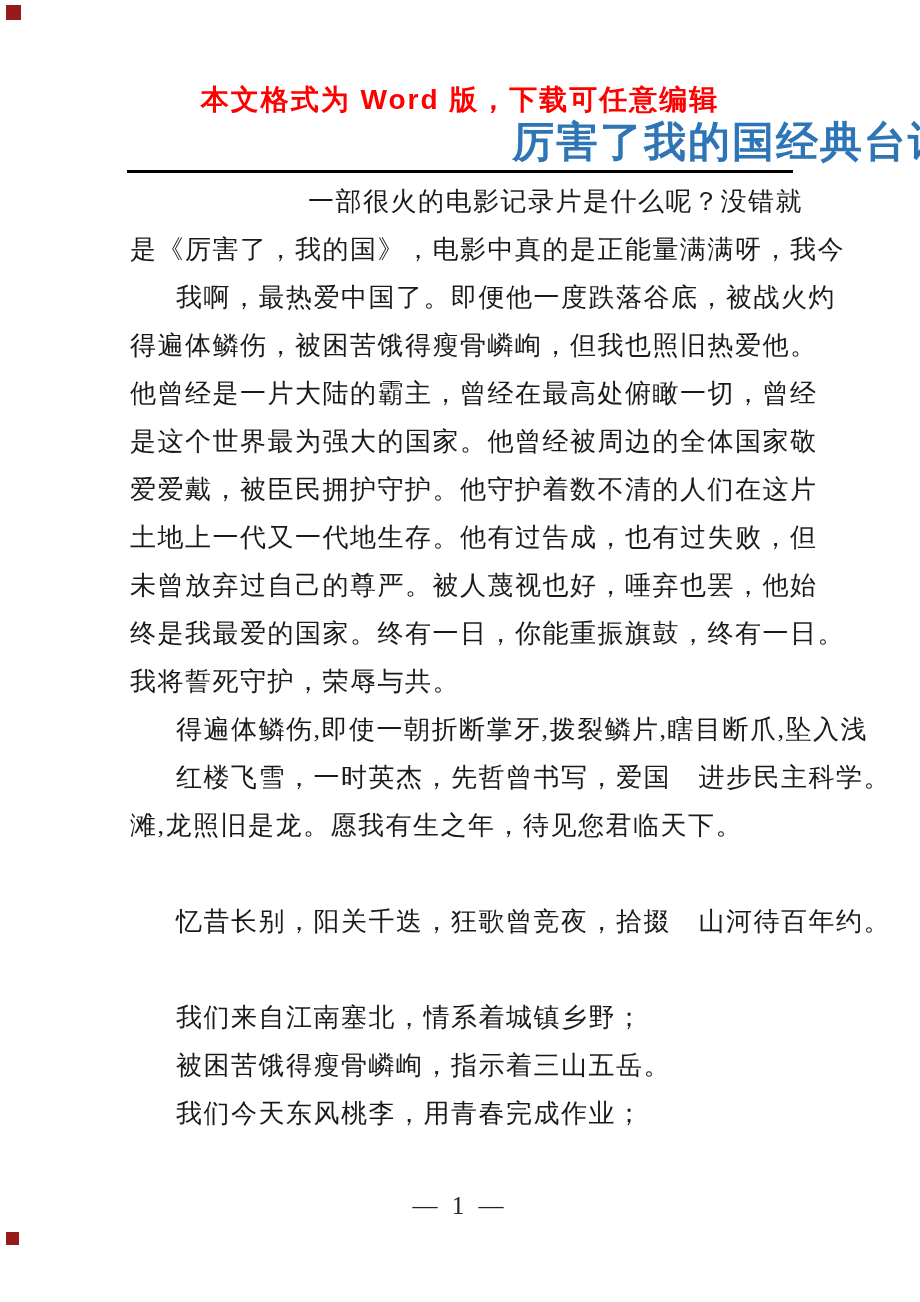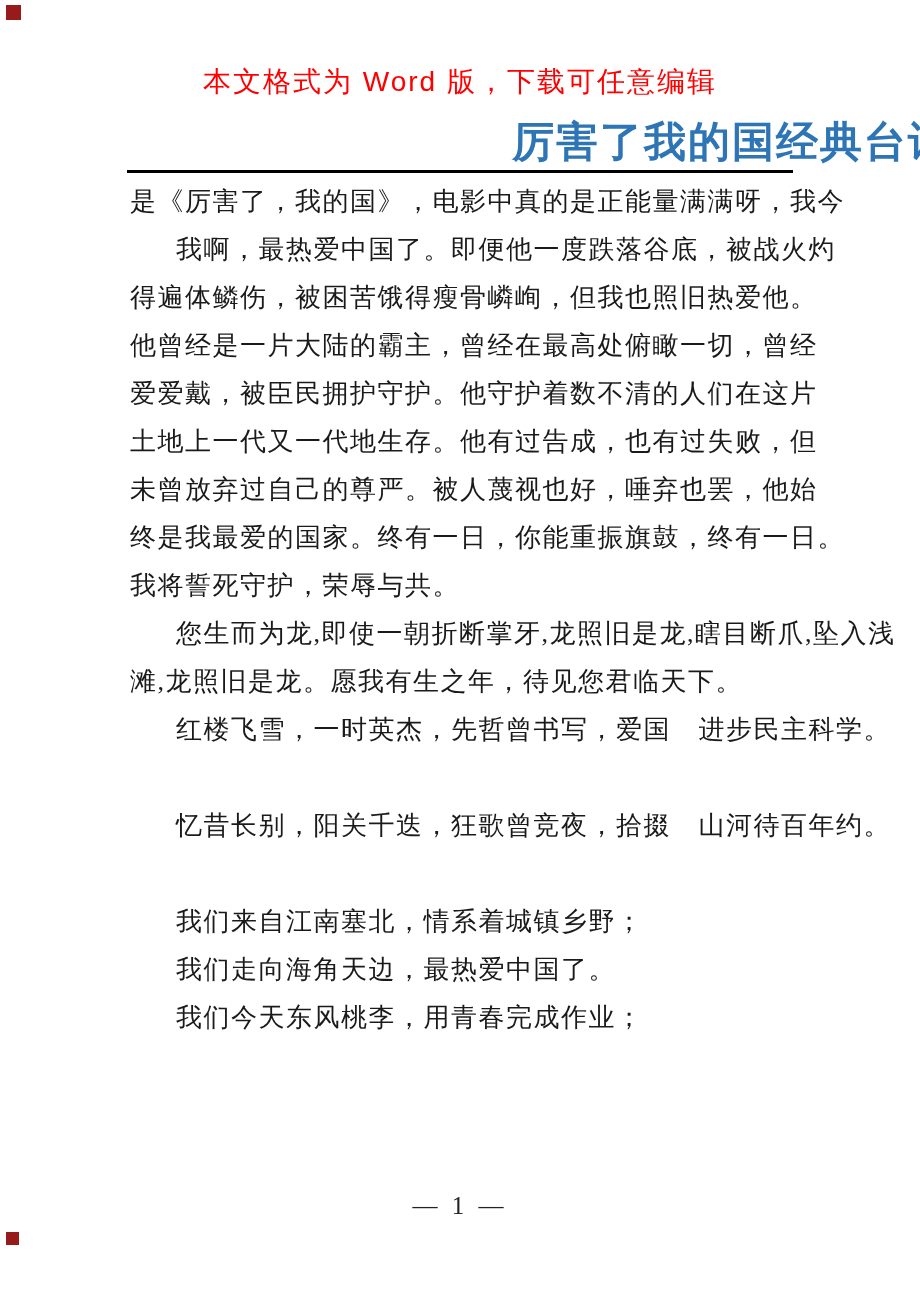--- a/index.html
+++ b/index.html
@@ -17,27 +17,27 @@
     position: absolute;
     left: 6px;
     width: 15px;
     height: 15px;
     background: var(--color-corner_mark, #971B1B);
   }
   .corner-mark.top { top: 5px; }
   .corner-mark.bottom { top: 1232px; width: 13px; height: 13px; }
   .notice {
     position: absolute;
-    top: 63px;
+    top: 81px;
     left: 0;
     width: 100%;
     text-align: center;
     color: var(--color-notice, #FF0000);
     font-family: "Liberation Sans", sans-serif;
-    font-weight: normal;
+    font-weight: bold;
     font-size: 28px;
     line-height: 38px;
     letter-spacing: 2px;
     white-space: nowrap;
   }
   .doc-title {
     position: absolute;
     top: 118px;
     left: 0;
     width: 100%;
@@ -97,34 +97,36 @@
   <div class="corner-mark top"></div>
   <div class="corner-mark bottom"></div>
 
   <div class="notice">本文格式为 Word 版，下载可任意编辑</div>
 
   <div class="doc-title">厉害了我的国经典台词</div>
 
   <div class="title-rule"></div>
 
   <div class="doc-body" id="body-lines">
+      <div class="line indent-large">一部很火的电影记录片是什么呢？没错就</div>
       <div class="line">是《厉害了，我的国》，电影中真的是正能量满满呀，我今</div>
       <div class="line indent-2em">我啊，最热爱中国了。即便他一度跌落谷底，被战火灼</div>
       <div class="line">得遍体鳞伤，被困苦饿得瘦骨嶙峋，但我也照旧热爱他。</div>
       <div class="line">他曾经是一片大陆的霸主，曾经在最高处俯瞰一切，曾经</div>
+      <div class="line">是这个世界最为强大的国家。他曾经被周边的全体国家敬</div>
       <div class="line">爱爱戴，被臣民拥护守护。他守护着数不清的人们在这片</div>
       <div class="line">土地上一代又一代地生存。他有过告成，也有过失败，但</div>
       <div class="line">未曾放弃过自己的尊严。被人蔑视也好，唾弃也罢，他始</div>
       <div class="line">终是我最爱的国家。终有一日，你能重振旗鼓，终有一日。</div>
       <div class="line">我将誓死守护，荣辱与共。</div>
-      <div class="line indent-2em">您生而为龙,即使一朝折断掌牙,龙照旧是龙,瞎目断爪,坠入浅</div>
+      <div class="line indent-2em">得遍体鳞伤,即使一朝折断掌牙,拨裂鳞片,瞎目断爪,坠入浅</div>
+      <div class="line indent-2em">红楼飞雪，一时英杰，先哲曾书写，爱国　进步民主科学。</div>
       <div class="line">滩,龙照旧是龙。愿我有生之年，待见您君临天下。</div>
-      <div class="line indent-2em">红楼飞雪，一时英杰，先哲曾书写，爱国　进步民主科学。</div>
       <div class="line"></div>
       <div class="line indent-2em">忆昔长别，阳关千迭，狂歌曾竞夜，拾掇　山河待百年约。</div>
       <div class="line"></div>
       <div class="line indent-2em">我们来自江南塞北，情系着城镇乡野；</div>
-      <div class="line indent-2em">我们走向海角天边，最热爱中国了。</div>
+      <div class="line indent-2em">被困苦饿得瘦骨嶙峋，指示着三山五岳。</div>
       <div class="line indent-2em">我们今天东风桃李，用青春完成作业；</div>
     </div>
 
   <div class="page-footer">— 1 —</div>
 </div>
 
 </body></html>

